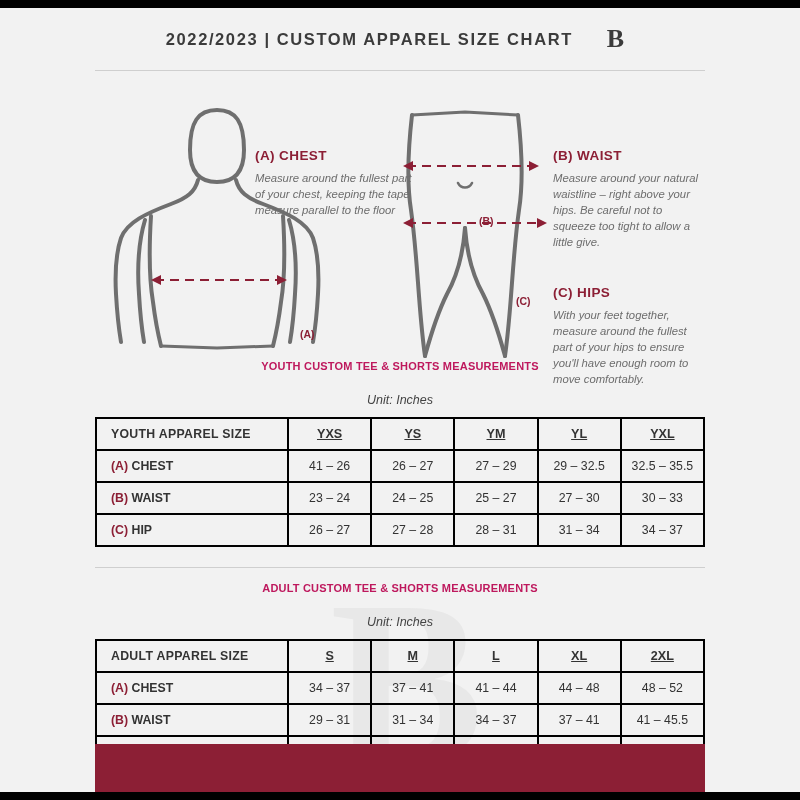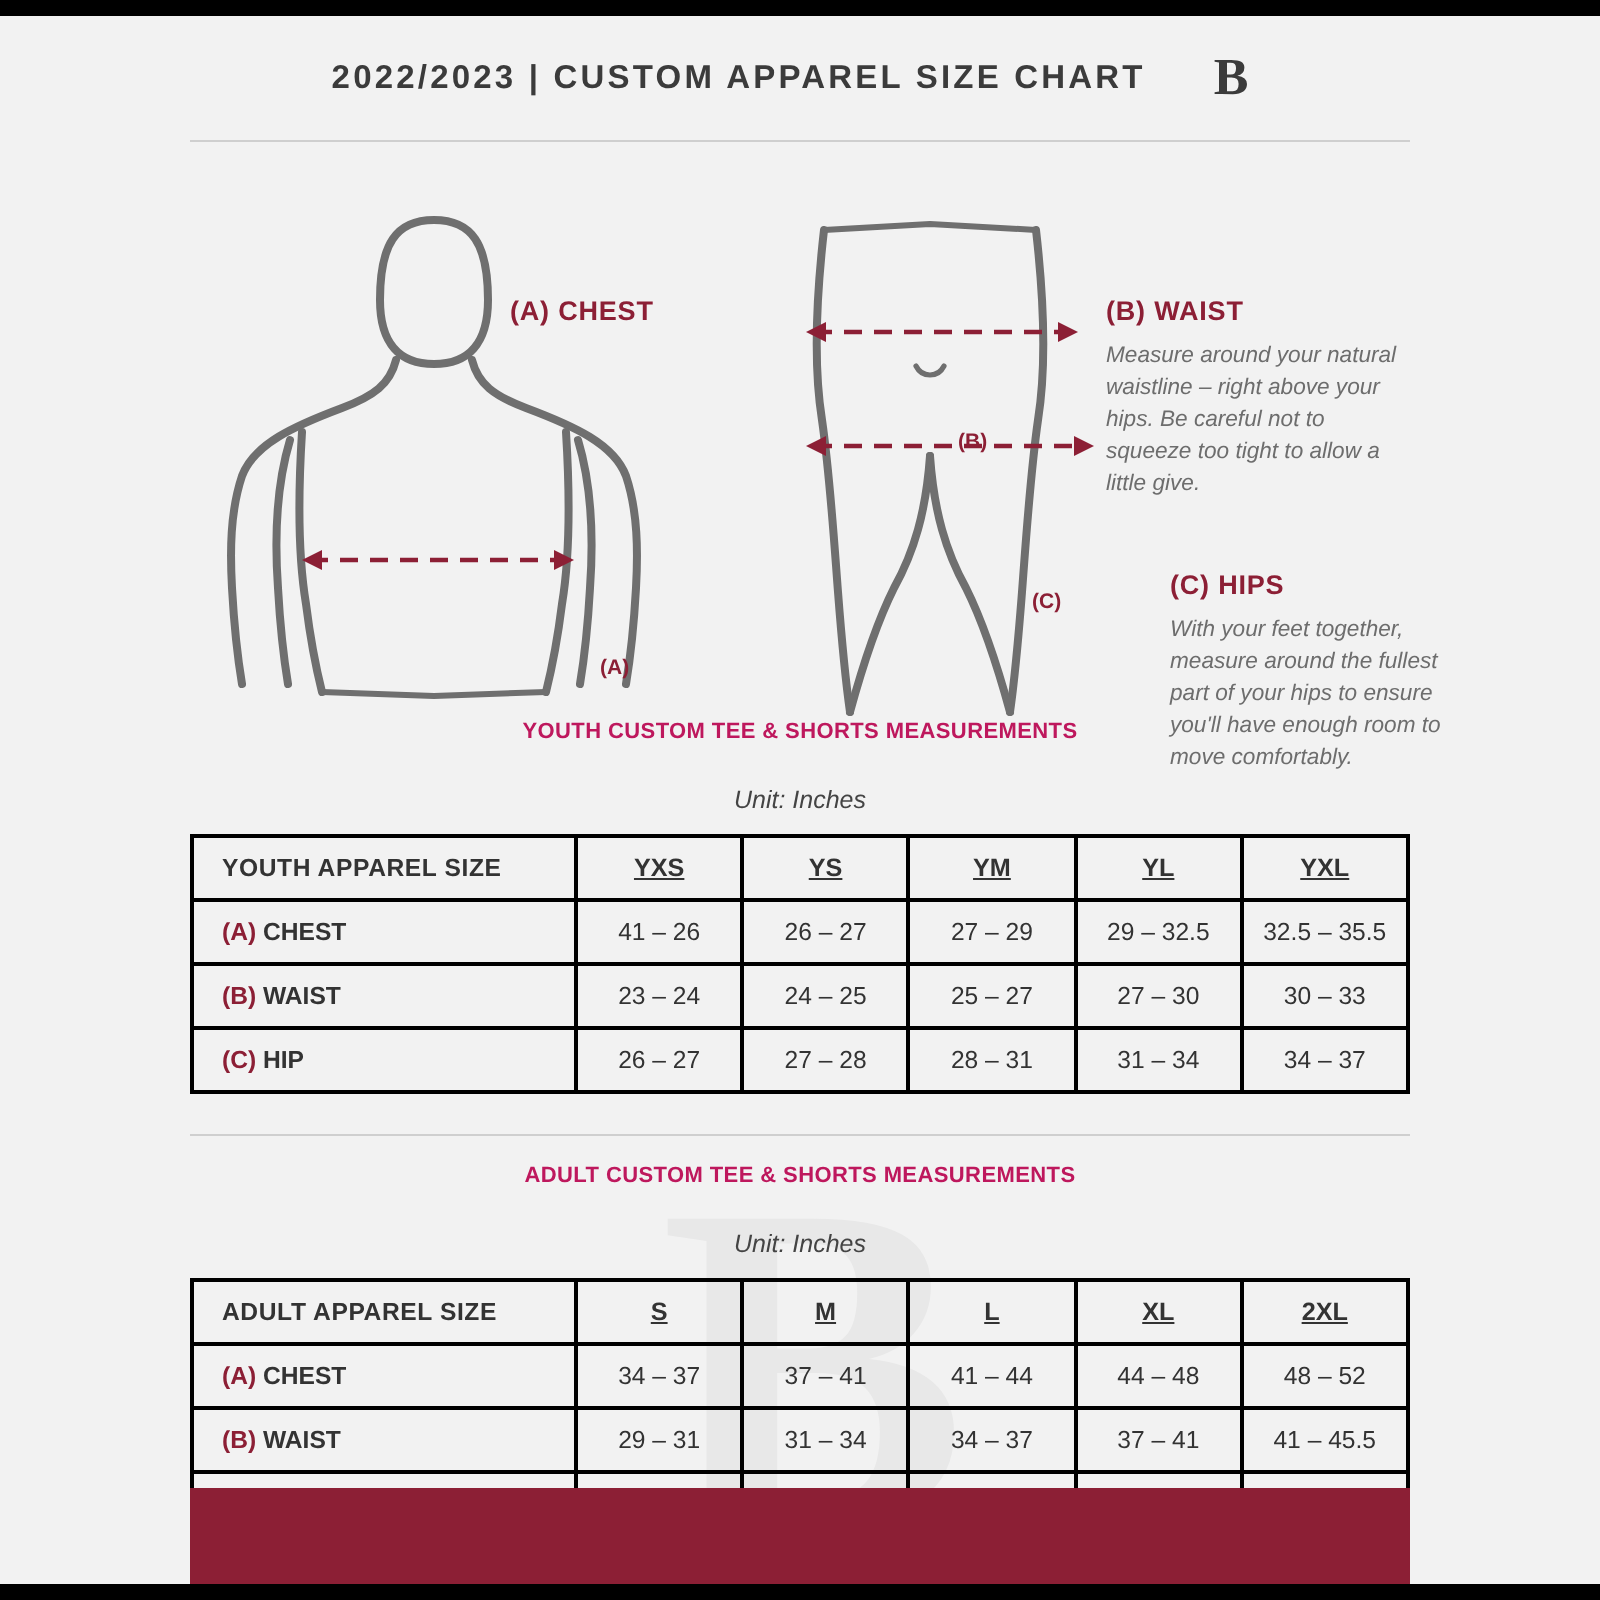--- a/index.html
+++ b/index.html
@@ -104,21 +104,21 @@
     margin-bottom: 7px;
   }
   .callout-body {
     font-size: 11.3px;
     font-style: italic;
     color: #6d6d6d;
     line-height: 1.42;
   }
   .c-chest { left: 255px; top: 78px; width: 160px; }
   .c-waist { left: 553px; top: 78px; width: 150px; }
-  .c-hips  { left: 553px; top: 215px; width: 150px; margin-left: 32px; }
+  .c-hips  { left: 553px; top: 215px; width: 150px; }
 
   .lbl {
     position: absolute;
     font-size: 10.5px;
     font-weight: bold;
     color: #8c1f35;
   }
 
   
   .section {
@@ -256,20 +256,21 @@
         <polygon points="452,143 442,138 442,148"></polygon>
       </g>
     </svg>
 
     <div class="lbl" style="left:300px; top:258px;">(A)</div>
     <div class="lbl" style="left:479px; top:145px;">(B)</div>
     <div class="lbl" style="left:516px; top:225px;">(C)</div>
 
     <div class="callout c-chest">
       <div class="callout-title">(A) CHEST</div>
+      <div class="callout-body">Measure around the fullest part of your chest, keeping the tape measure parallel to the floor</div>
     </div>
     <div class="callout c-waist">
       <div class="callout-title">(B) WAIST</div>
       <div class="callout-body">Measure around your natural waistline – right above your hips. Be careful not to squeeze too tight to allow a little give.</div>
     </div>
     <div class="callout c-hips">
       <div class="callout-title">(C) HIPS</div>
       <div class="callout-body">With your feet together, measure around the fullest part of your hips to ensure you'll have enough room to move comfortably.</div>
     </div>
   </div>

